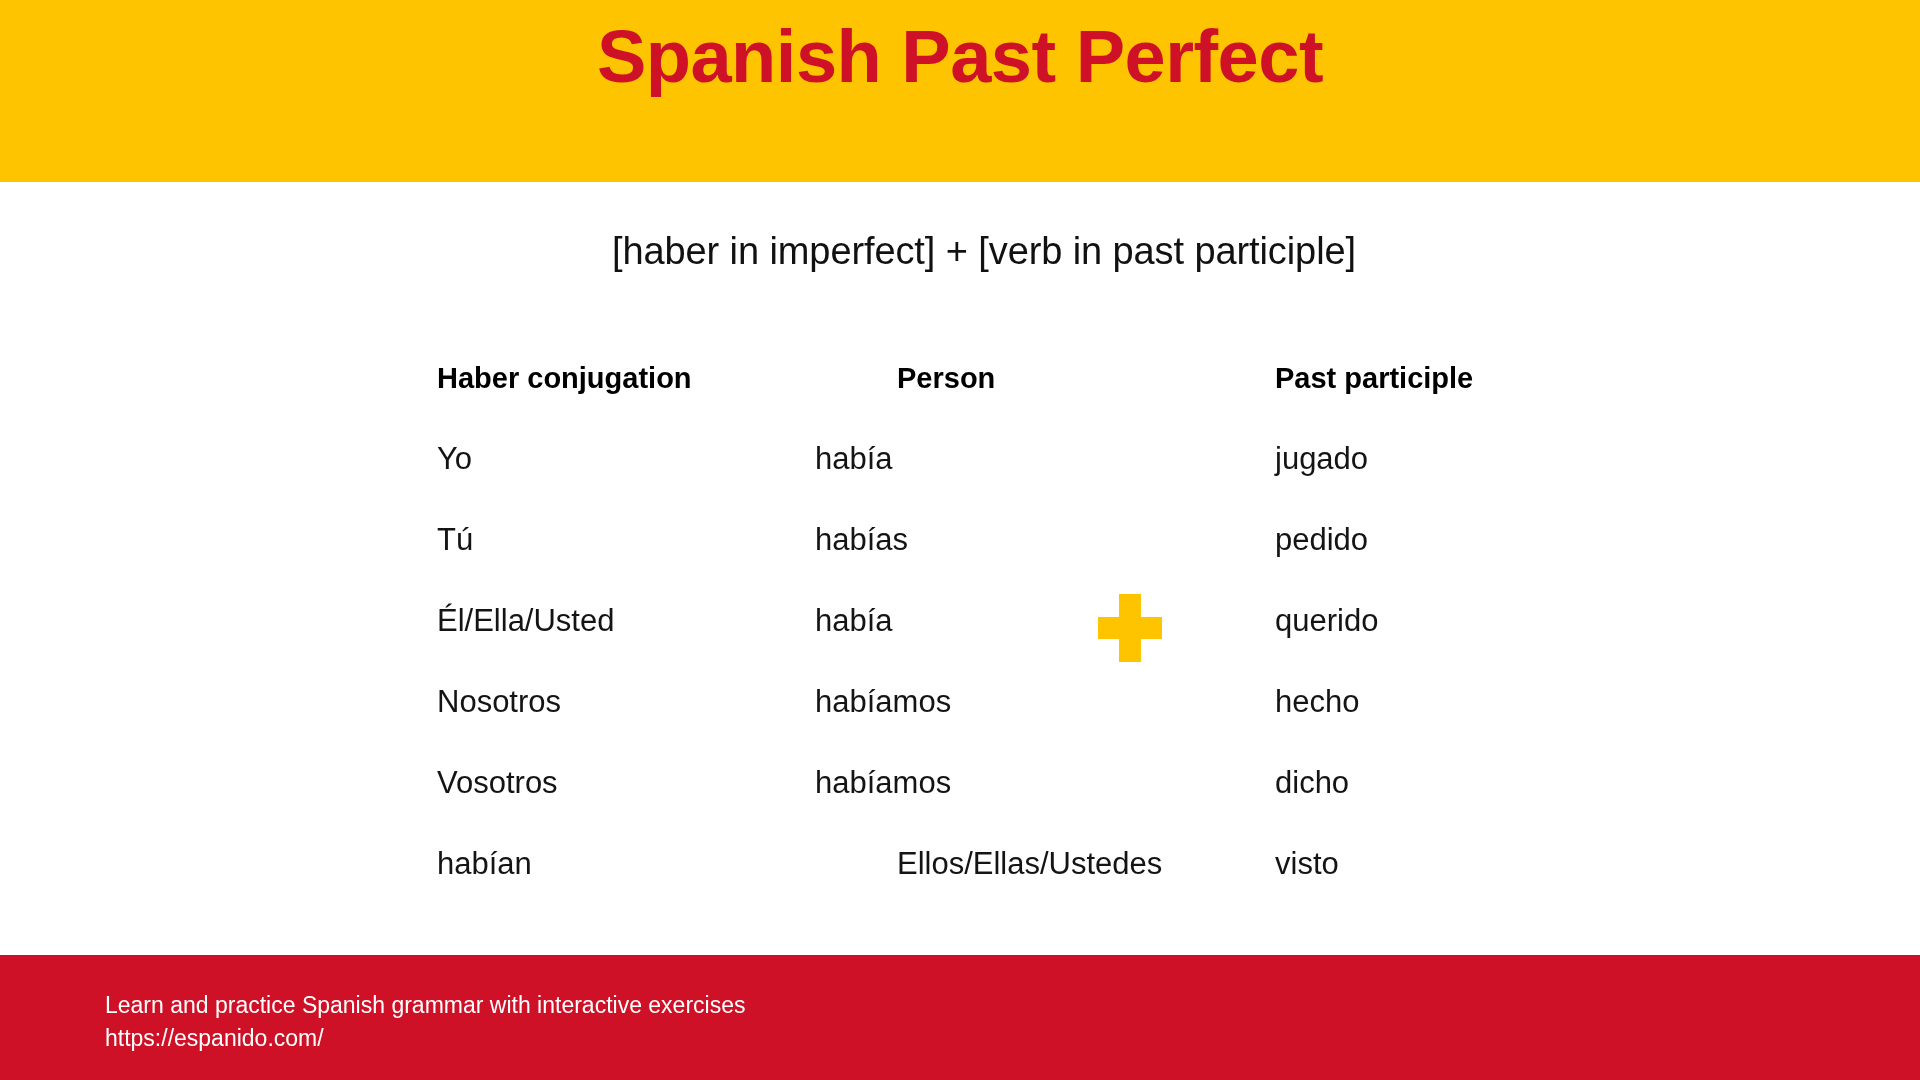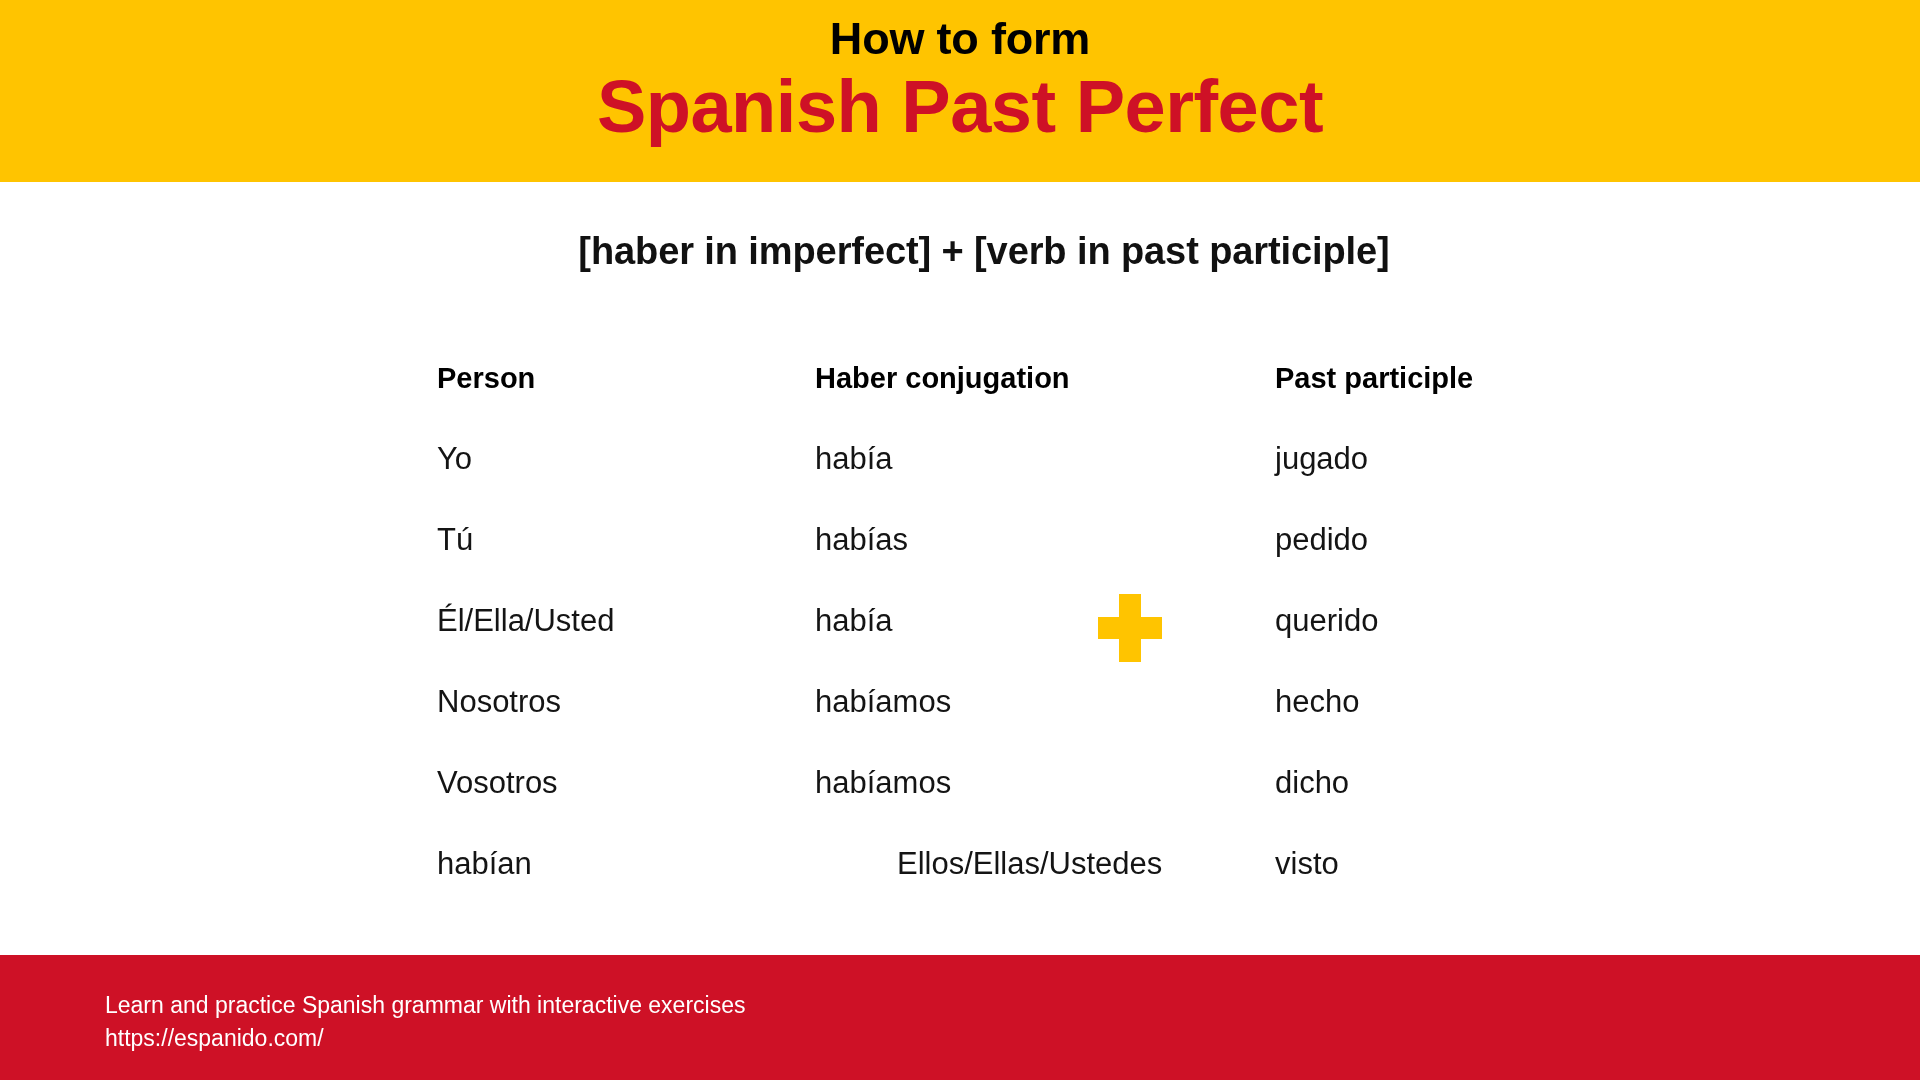--- a/index.html
+++ b/index.html
@@ -58,21 +58,21 @@
     background: #ffffff;
   }
 
   .formula {
     position: absolute;
     left: 0;
     top: 48px;
     width: 1920px;
     text-align: center;
     font-size: 38px;
-    font-weight: bold;
+    font-weight: normal;
     color: #111111;
     letter-spacing: -0.1px;
     padding-left: 48px;
   }
 
   
   .table {
     position: absolute;
     left: 437px;
     top: 155px;
@@ -152,33 +152,32 @@
     font-size: 23px;
     line-height: 1.42;
   }
 
   .footer-line { display: block; white-space: nowrap; }
 </style>
 </head>
 <body>
 
 <div class="header">
-  <div class="header-kicker">How to form</div>
   <div class="header-title">Spanish Past Perfect</div>
 </div>
 
 <div class="content">
 
   <div class="formula">[haber in imperfect] + [verb in past participle]</div>
 
   <div class="table">
 
     <div class="table-row header-row">
+      <div class="cell col-haber">Haber conjugation</div>
       <div class="cell col-person">Person</div>
-      <div class="cell col-haber">Haber conjugation</div>
       <div class="cell col-participle">Past participle</div>
     </div>
 
     <div class="table-row">
       <div class="cell col-person">Yo</div>
       <div class="cell col-haber">había</div>
       <div class="cell col-participle">jugado</div>
     </div>
 
     <div class="table-row">

